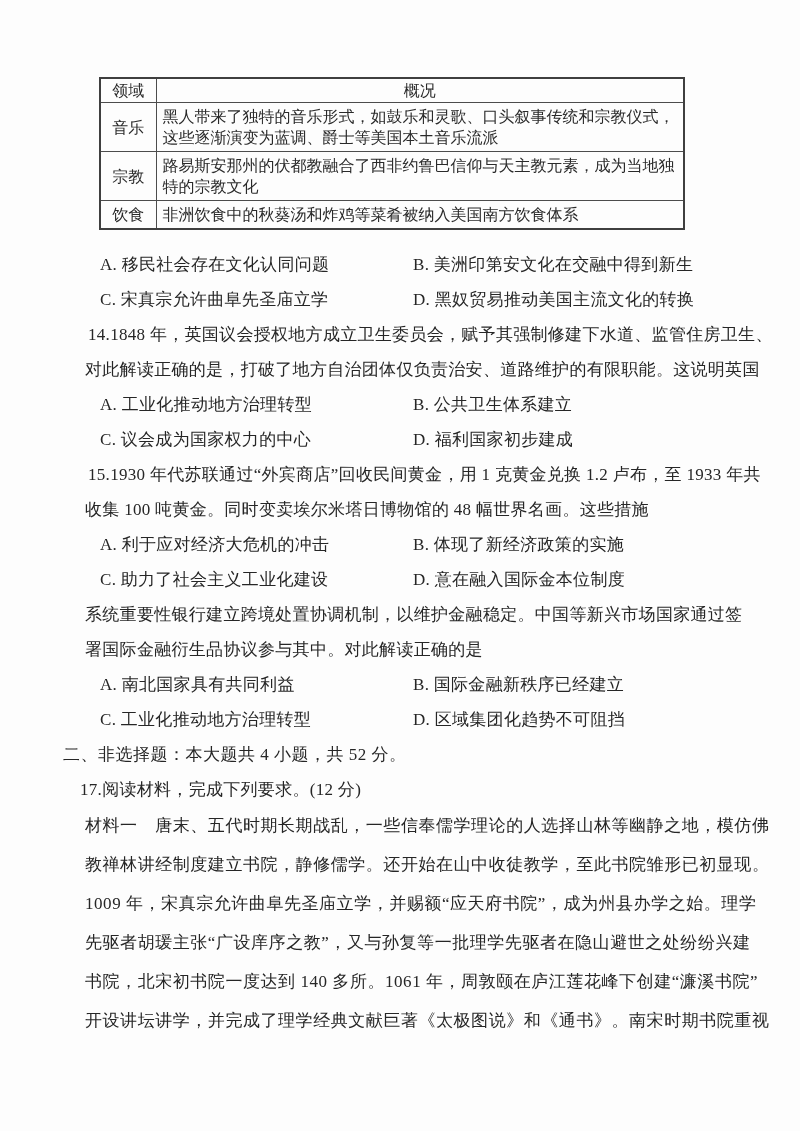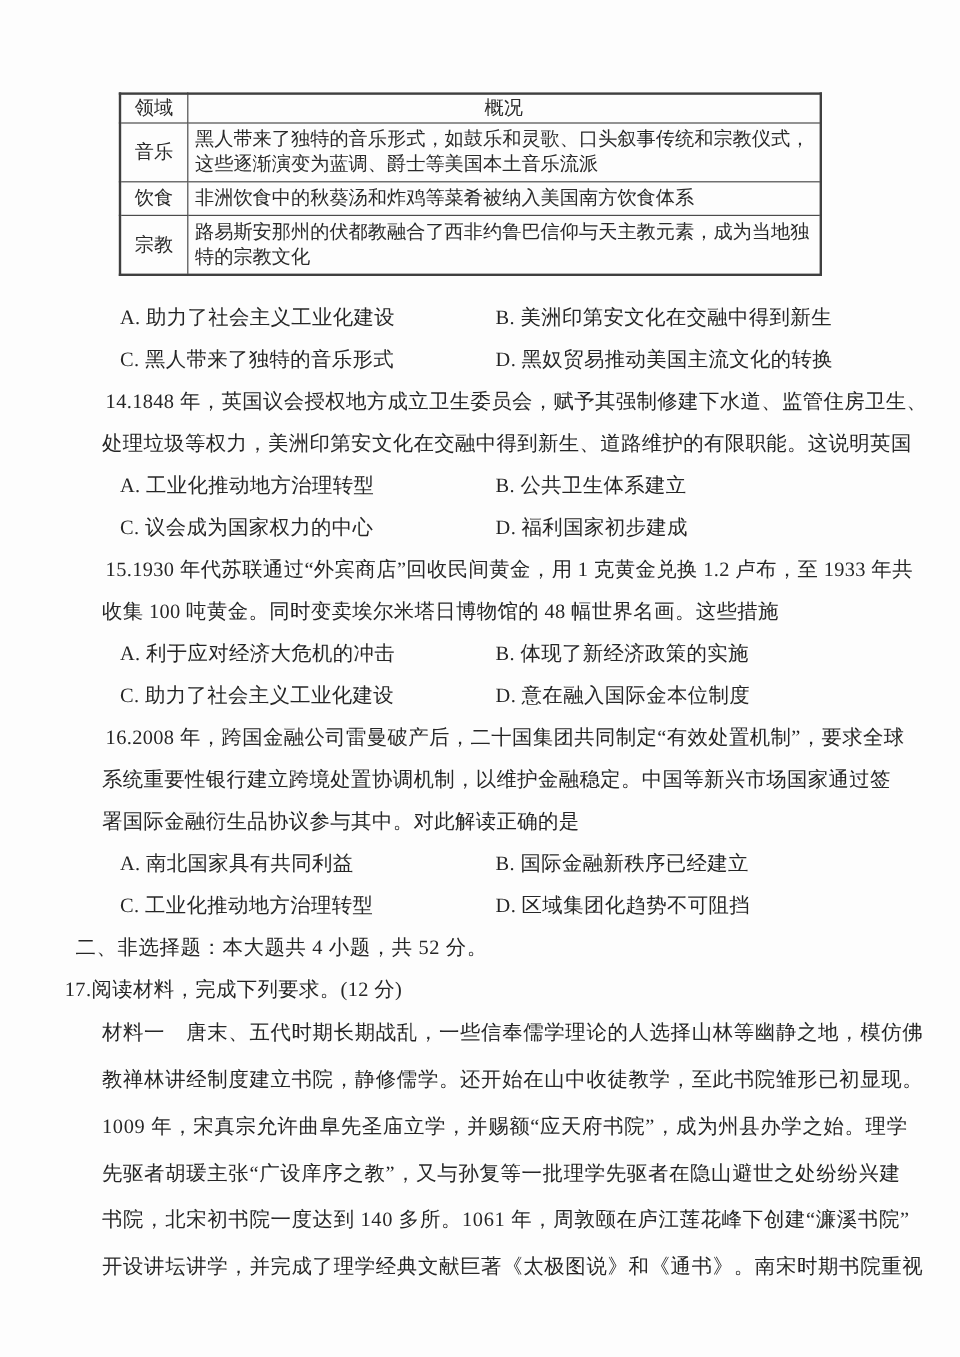--- a/index.html
+++ b/index.html
@@ -41,21 +41,21 @@
   .opts {
     margin-left:100px;
     display:grid;
     grid-template-columns:313px auto;
   }
   .opt { line-height:18px; margin-bottom:17px; letter-spacing:0.3px; white-space:nowrap; }
 
   .opts-first { margin-top:26px; }
 
   .section-title { margin-left:63px; letter-spacing:0.5px; }
-  .q17-header   { margin-left:54px; }
+  .q17-header   { margin-left:80px; }
 
   .mline {
     margin-left:85px;
     line-height:19px;
     margin-bottom:20px;
     letter-spacing:0.55px;
     white-space:nowrap;
     margin-top:16px;
   }
   .mline-first { margin-top:6px;font-family:Liberation Serif, serif; }
@@ -69,61 +69,60 @@
     <tbody>
       <tr>
         <th class="field-col">领域</th>
         <th>概况</th>
       </tr>
       <tr>
         <td class="field-col">音乐</td>
         <td class="desc">黑人带来了独特的音乐形式，如鼓乐和灵歌、口头叙事传统和宗教仪式，这些逐渐演变为蓝调、爵士等美国本土音乐流派</td>
       </tr>
       <tr>
+        <td class="field-col">宗教</td>
+        <td class="desc">路易斯安那州的伏都教融合了西非约鲁巴信仰与天主教元素，成为当地独特的宗教文化</td>
+      </tr>
+      <tr>
         <td class="field-col">饮食</td>
         <td class="desc">非洲饮食中的秋葵汤和炸鸡等菜肴被纳入美国南方饮食体系</td>
-      </tr>
-      <tr>
-        <td class="field-col">宗教</td>
-        <td class="desc">路易斯安那州的伏都教融合了西非约鲁巴信仰与天主教元素，成为当地独特的宗教文化</td>
       </tr>
     </tbody>
   </table>
 
   <div class="opts opts-first">
-    <div class="opt">A. 助力了社会主义工业化建设</div>
+    <div class="opt">A. 移民社会存在文化认同问题</div>
     <div class="opt">B. 美洲印第安文化在交融中得到新生</div>
-    <div class="opt">C. 黑人带来了独特的音乐形式</div>
+    <div class="opt">C. 宋真宗允许曲阜先圣庙立学</div>
     <div class="opt">D. 黑奴贸易推动美国主流文化的转换</div>
   </div>
 
   <div>
     <div class="tline stem-first">14.1848 年，英国议会授权地方成立卫生委员会，赋予其强制修建下水道、监管住房卫生、</div>
-    <div class="tline stem-cont">处理垃圾等权力，美洲印第安文化在交融中得到新生、道路维护的有限职能。这说明英国</div>
+    <div class="tline stem-cont">对此解读正确的是，打破了地方自治团体仅负责治安、道路维护的有限职能。这说明英国</div>
     <div class="opts">
       <div class="opt">A. 工业化推动地方治理转型</div>
       <div class="opt">B. 公共卫生体系建立</div>
       <div class="opt">C. 议会成为国家权力的中心</div>
       <div class="opt">D. 福利国家初步建成</div>
     </div>
   </div>
 
   <div>
     <div class="tline stem-first">15.1930 年代苏联通过“外宾商店”回收民间黄金，用 1 克黄金兑换 1.2 卢布，至 1933 年共</div>
     <div class="tline stem-cont">收集 100 吨黄金。同时变卖埃尔米塔日博物馆的 48 幅世界名画。这些措施</div>
     <div class="opts">
       <div class="opt">A. 利于应对经济大危机的冲击</div>
       <div class="opt">B. 体现了新经济政策的实施</div>
       <div class="opt">C. 助力了社会主义工业化建设</div>
       <div class="opt">D. 意在融入国际金本位制度</div>
     </div>
   </div>
 
   <div>
-    <div class="tline stem-first">16.2008 年，跨国金融公司雷曼破产后，二十国集团共同制定“有效处置机制”，要求全球</div>
     <div class="tline stem-cont">系统重要性银行建立跨境处置协调机制，以维护金融稳定。中国等新兴市场国家通过签</div>
     <div class="tline stem-cont">署国际金融衍生品协议参与其中。对此解读正确的是</div>
     <div class="opts">
       <div class="opt">A. 南北国家具有共同利益</div>
       <div class="opt">B. 国际金融新秩序已经建立</div>
       <div class="opt">C. 工业化推动地方治理转型</div>
       <div class="opt">D. 区域集团化趋势不可阻挡</div>
     </div>
   </div>
 

